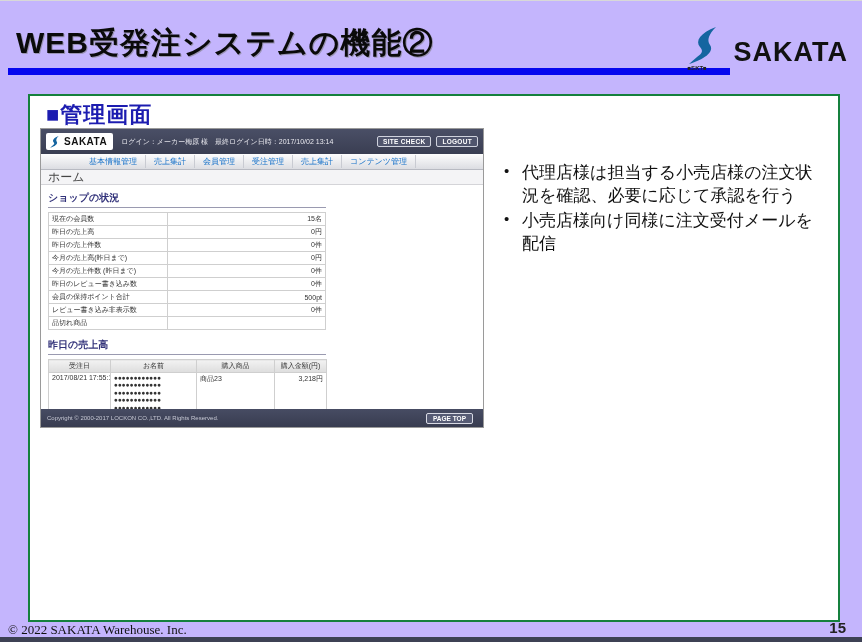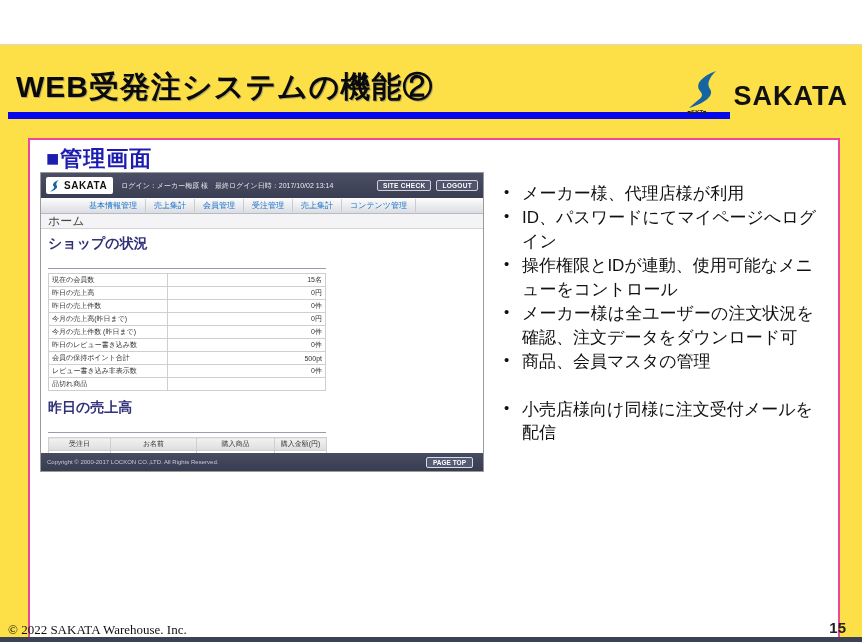--- a/index.html
+++ b/index.html
@@ -1,32 +1,32 @@
 <!DOCTYPE html>
 <html><head>
 <meta charset="utf-8">
 <style>
   html,body{margin:0;padding:0;}
   body{width:862px;height:642px;position:relative;background:#fff;overflow:hidden;
        font-family:"Liberation Sans",sans-serif;}
-  .slide{position:absolute;inset:0;background:#fde047;border-top:1px solid #d8d8d8;margin-top:44px;}
+  .slide{position:absolute;inset:0;background:#c4b5fd;border-top:1px solid #d8d8d8;}
 
   
   .slide-title{position:absolute;left:16px;top:22px;font-size:30px;font-weight:bold;color:#0a0a0a;
     letter-spacing:1px;text-shadow:1px 1px 0 rgba(120,120,120,.55);white-space:nowrap;}
   .title-rule{position:absolute;left:8px;top:67px;width:722px;height:7px;background:#0607ee;}
   .brand{position:absolute;right:14px;top:26px;display:flex;align-items:flex-start;}
   .brand-swoosh{width:40px;height:38px;display:block;}
   .brand-sub{position:absolute;left:2px;top:38px;font-size:6px;color:#222;font-weight:bold;letter-spacing:0;}
   .brand-mark{position:relative;width:44px;height:46px;}
   .brand-text{font-size:27px;font-weight:bold;color:#111;letter-spacing:1px;margin-left:4px;margin-top:10px;
     transform:scaleY(1.05);font-family:"Liberation Sans",sans-serif;}
 
   
-  .main-box{position:absolute;left:28px;top:93px;width:808px;height:524px;border:2px solid #ec4899;background:#fff;}
+  .main-box{position:absolute;left:28px;top:93px;width:808px;height:524px;border:2px solid #15803d;background:#fff;}
   .box-heading{position:absolute;left:16px;top:4px;font-size:22px;font-weight:bold;color:#1c1cb0;letter-spacing:1px;}
 
   
   .admin{position:absolute;left:10px;top:32px;width:442px;height:298px;border:1px solid #9a9a9a;
     background:#fff;display:flex;flex-direction:column;overflow:hidden;}
   .adm-header{height:25px;background:linear-gradient(#4a4f66,#3a3e52);display:flex;align-items:center;
     padding:0 5px;flex:0 0 auto;}
   .adm-logo{background:#fff;border-radius:2px;height:17px;display:flex;align-items:center;padding:0 6px 0 3px;gap:2px;}
   .adm-logo-swoosh{width:13px;height:12px;}
   .adm-logo-text{font-size:10px;font-weight:bold;color:#111;letter-spacing:.5px;}
@@ -34,22 +34,22 @@
   .adm-header-buttons{margin-left:auto;display:flex;gap:5px;}
   .adm-btn{border:1px solid #cfd2dd;color:#fff;background:#50556d;font-size:6.5px;padding:1px 5px;
     border-radius:2px;font-weight:bold;letter-spacing:.3px;}
   .adm-nav{height:15px;background:linear-gradient(#fdfdfd,#dcdde2);border-bottom:1px solid #b8bac2;
     display:flex;align-items:center;flex:0 0 auto;padding-left:40px;}
   .adm-nav-item{font-size:8px;color:#1470c8;padding:0 8px;border-right:1px solid #c9cbd2;line-height:13px;
     white-space:nowrap;cursor:pointer;}
   .adm-crumb{height:14px;background:#f4f4f6;border-bottom:1px solid #d4d4d8;display:flex;align-items:center;
     padding:0 7px;font-size:12px;color:#444;flex:0 0 auto;}
   .adm-content{flex:1 1 auto;background:#fff;padding:6px 0 0 7px;overflow:hidden;position:relative;}
-  .sec-title{font-size:14px;font-weight:bold;color:#32327a;border-bottom:1px solid #9a9ab0;
-    width:278px;padding-bottom:15px;margin-bottom:4px;}
+  .sec-title{font-size:10px;font-weight:bold;color:#32327a;border-bottom:1px solid #9a9ab0;
+    width:278px;padding-bottom:2px;margin-bottom:4px;}
   table.mini{border-collapse:collapse;width:278px;table-layout:fixed;}
   table.mini td,table.mini th{border:1px solid #cfcfcf;font-size:7px;color:#333;padding:1px 3px;height:8px;
     overflow:hidden;white-space:nowrap;}
   table.status td.lbl{width:112px;background:#fff;text-align:left;}
   table.status td.val{text-align:right;}
   .orders-wrap{margin-top:8px;}
   table.orders th{background:linear-gradient(#f2f2f2,#ddd);font-weight:normal;text-align:center;color:#333;}
   table.orders td{vertical-align:top;}
   td.name-cell{white-space:pre-line !important;line-height:1.15;font-size:6.5px !important;}
   td.num{text-align:right;}
@@ -190,29 +190,23 @@
           </table>
         </div>
       </div>
       <div class="adm-footer">
         <span class="adm-copy">Copyright © 2000-2017 LOCKON CO.,LTD. All Rights Reserved.</span>
         <span class="page-top-btn">PAGE TOP</span>
       </div>
     </div>
 
     <div class="bullets">
-      <ul id="bullets-top">
-          <li>メーカー様、代理店様が利用</li>
-          <li>ID、パスワードにてマイページへログイン</li>
-          <li>操作権限とIDが連動、使用可能なメニューをコントロール</li>
-          <li>メーカー様は全ユーザーの注文状況を確認、注文データをダウンロード可</li>
-          <li>商品、会員マスタの管理</li>
-        </ul>
       <div class="group-gap"></div>
       <ul id="bullets-bottom">
+          <li>代理店様は担当する小売店様の注文状況を確認、必要に応じて承認を行う</li>
           <li>小売店様向け同様に注文受付メールを配信</li>
         </ul>
     </div>
   </div>
 
   <div class="slide-copy">© 2022 SAKATA Warehouse. Inc.</div>
   <div class="page-num">15</div>
   <div class="bottom-strip"></div>
 </div>
 

